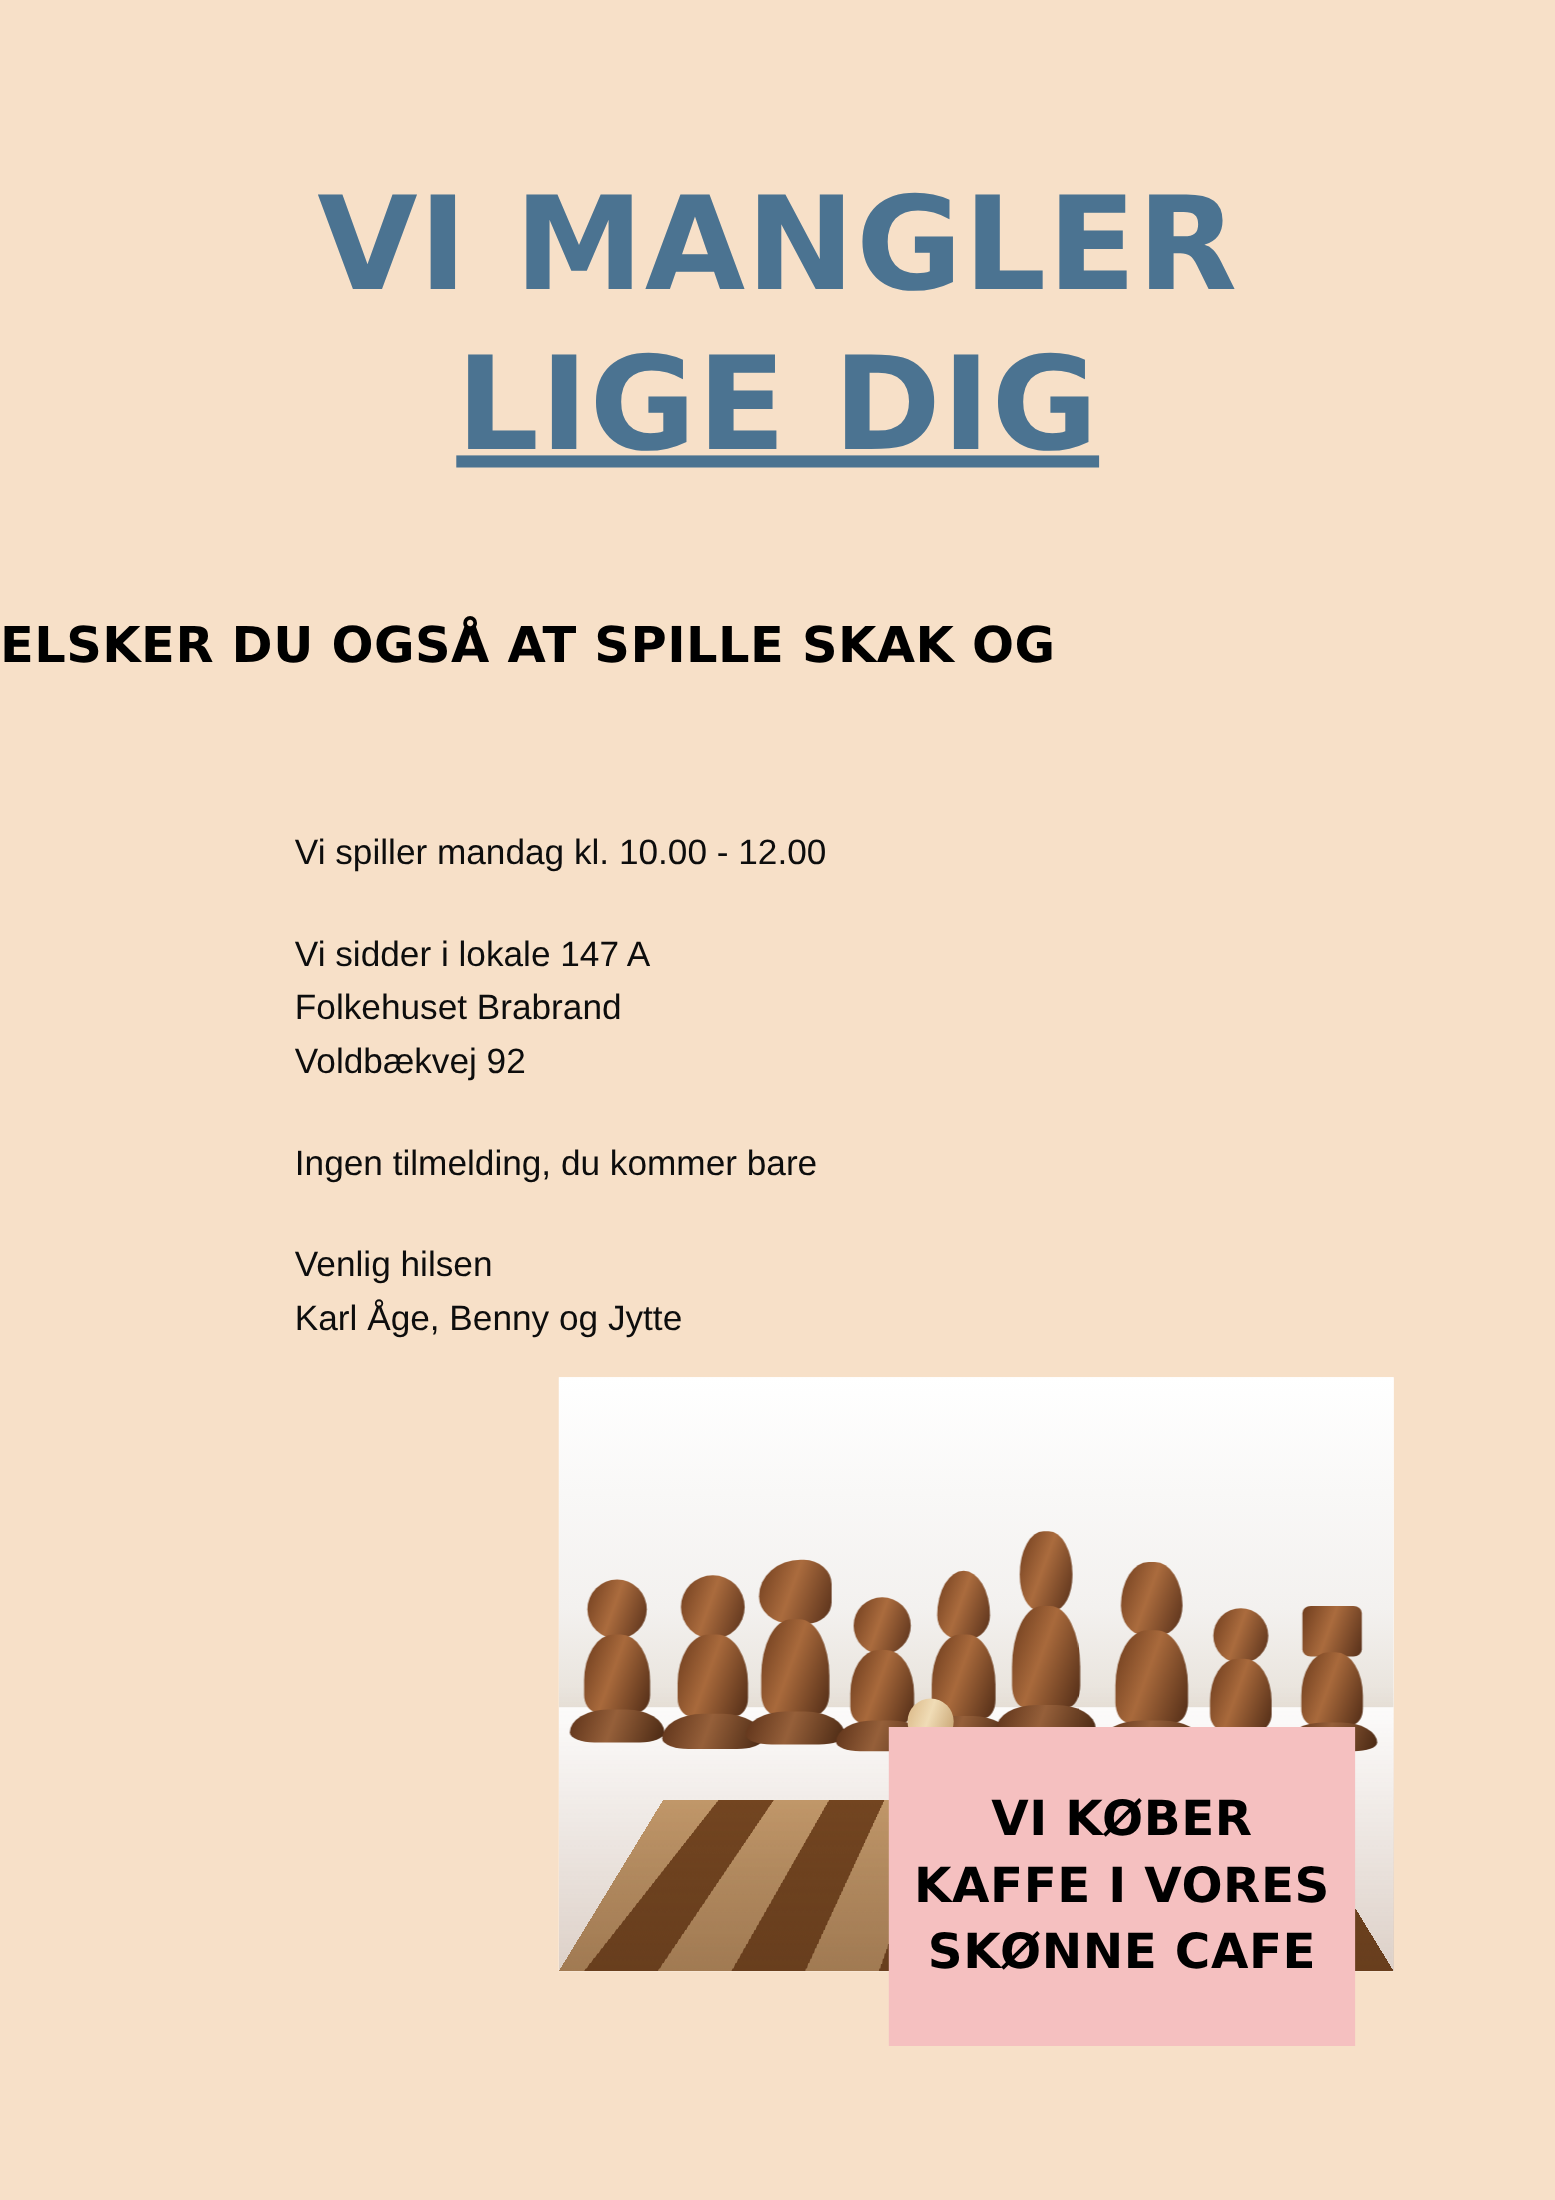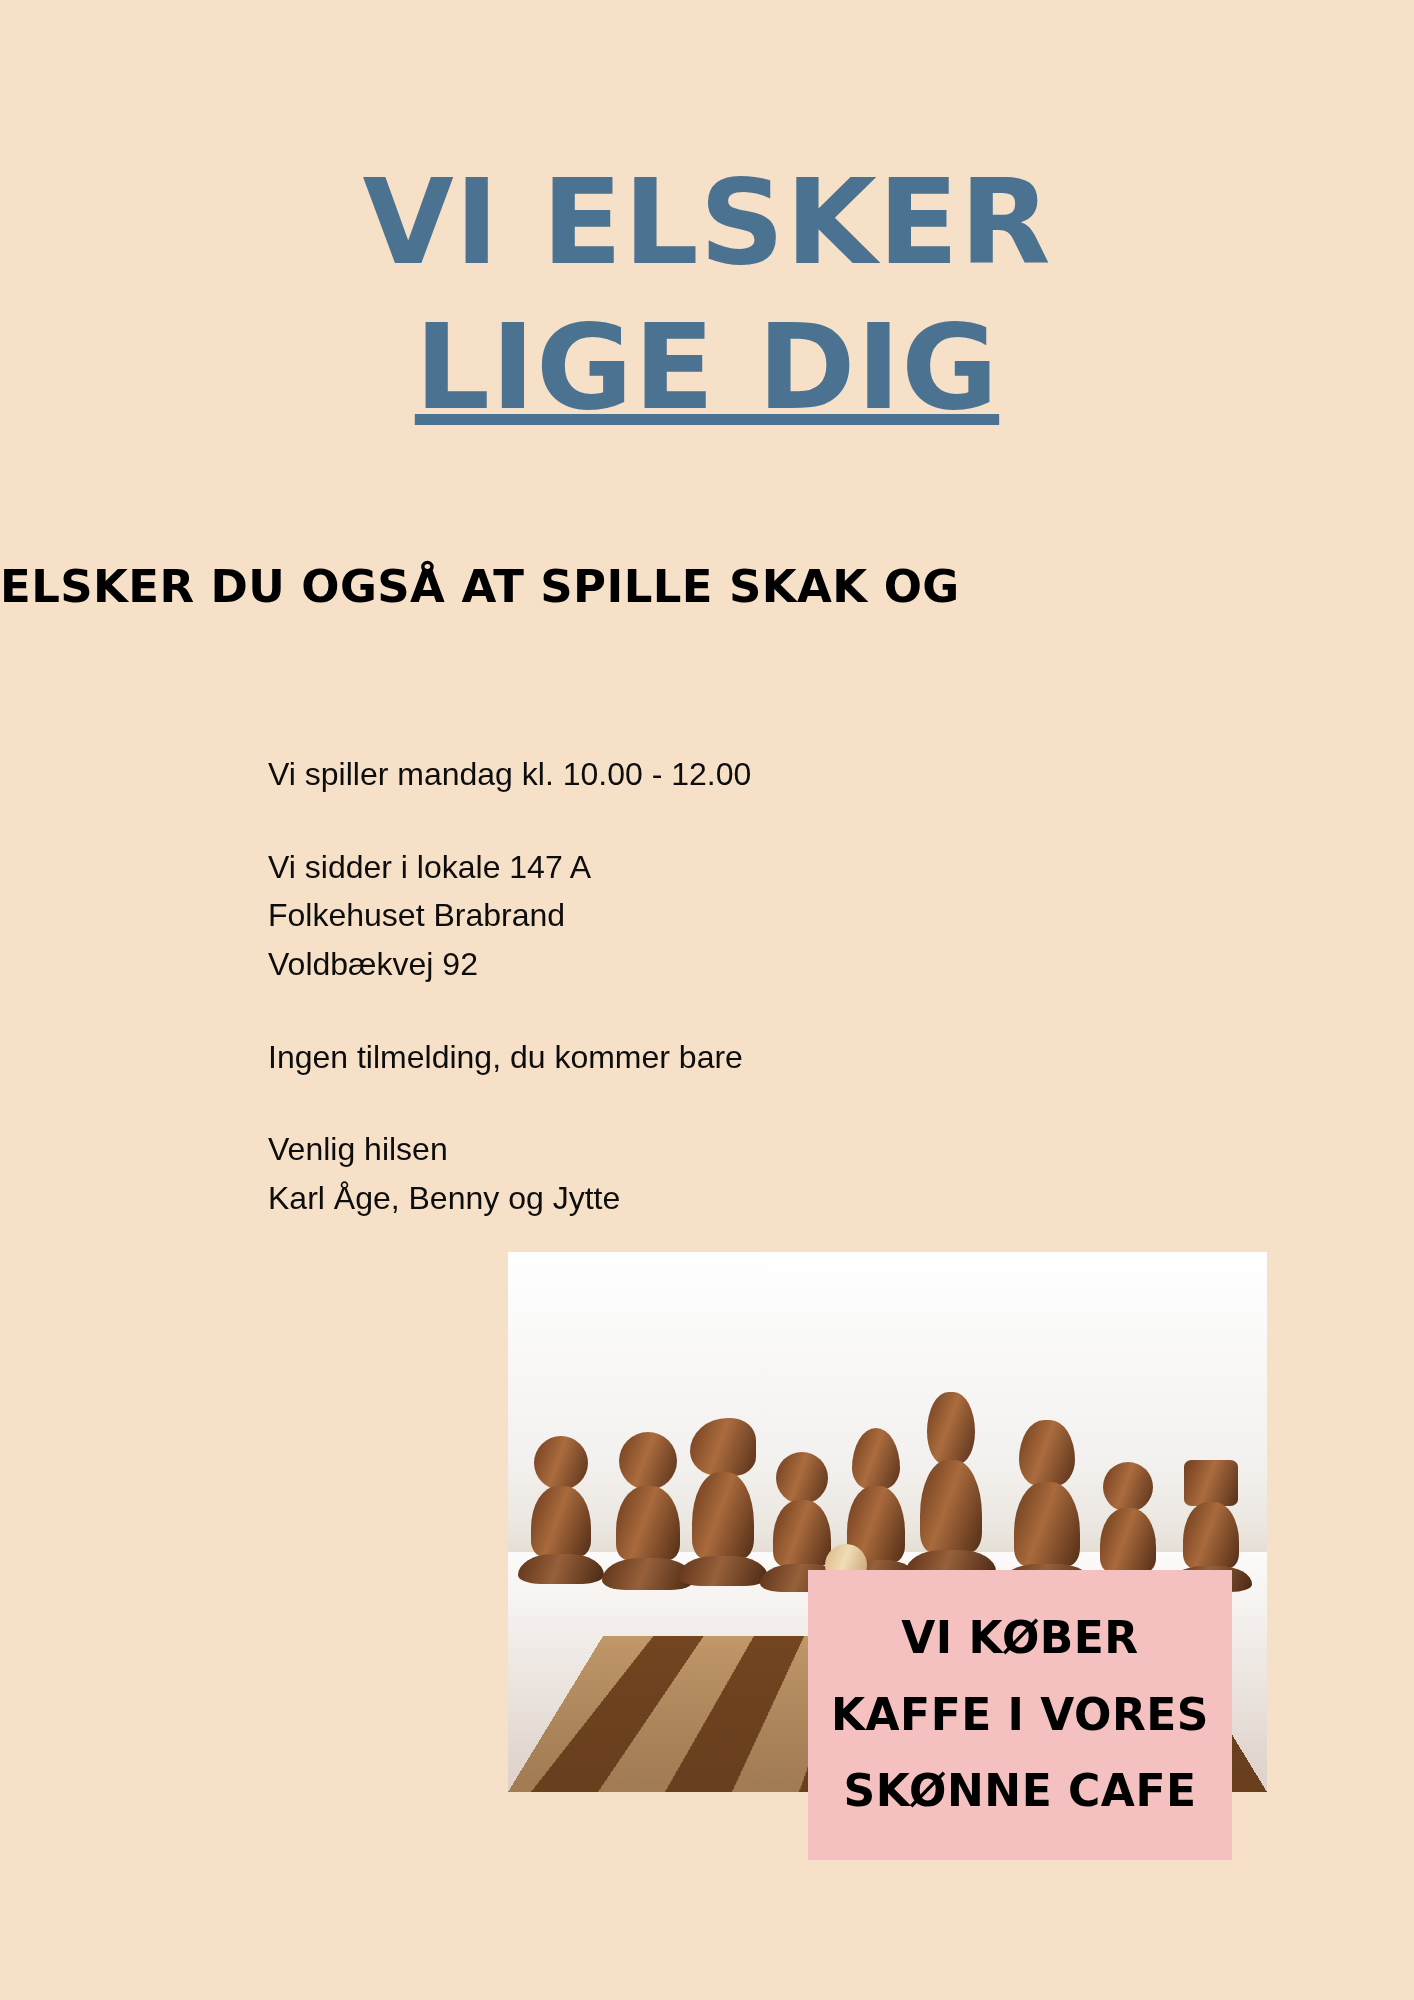--- a/index.html
+++ b/index.html
@@ -145,21 +145,21 @@
     position: absolute;
     left: 808px;
     top: 1570px;
     width: 424px;
     height: 290px;
     background: #f5c0c0;
     display: flex;
     flex-direction: column;
     align-items: center;
     justify-content: center;
-    gap: 28px;
+    gap: 12px;
   }
   .sticker .sline {
     color: #000;
     font-weight: bold;
     font-size: 44px;
     letter-spacing: 0.5px;
     font-family: "DejaVu Sans", sans-serif;
     text-align: center;
     line-height: 1.1;
   }
@@ -198,21 +198,21 @@
     font-family: "DejaVu Sans", sans-serif;
   }
   .logo-text span { display: block; }
 </style>
 </head>
 <body>
 
 <div class="poster">
 
   <div class="headline">
-    <span class="l1">VI ELSKER</span>
+    <span class="l1">VI MANGLER</span>
     <span class="l2">LIGE DIG</span>
   </div>
 
   <div class="subhead">
     <span>ELSKER DU OGSÅ AT SPILLE SKAK OG</span>
   </div>
 
   <div class="body-copy">
     <p class="para">
       <span class="line">Vi spiller mandag kl. 10.00 - 12.00</span>

